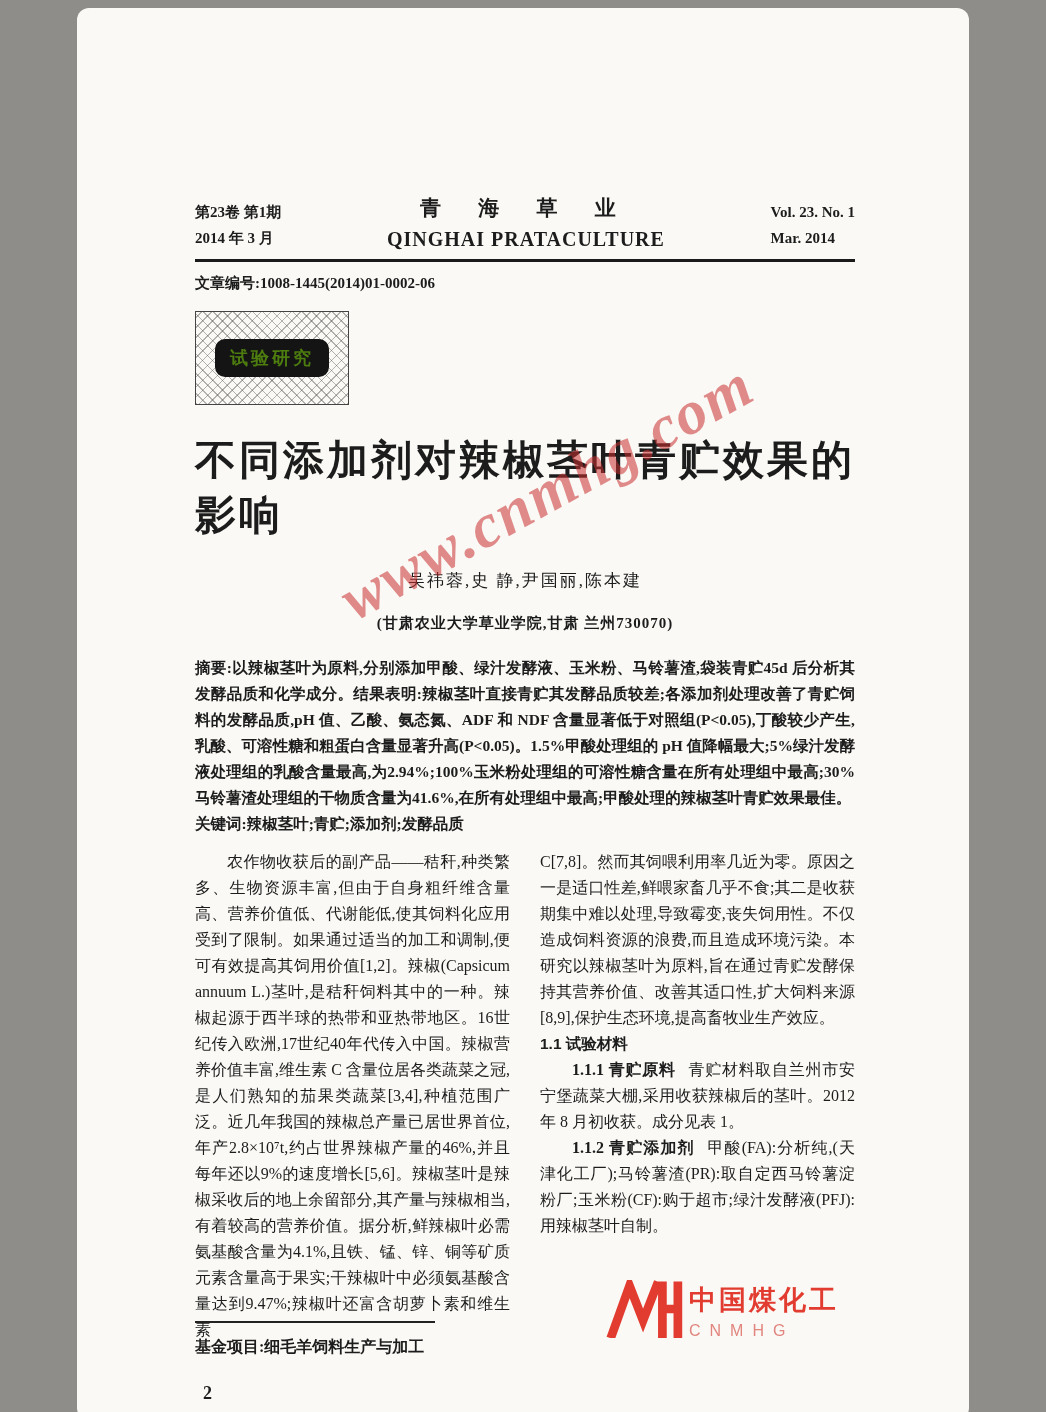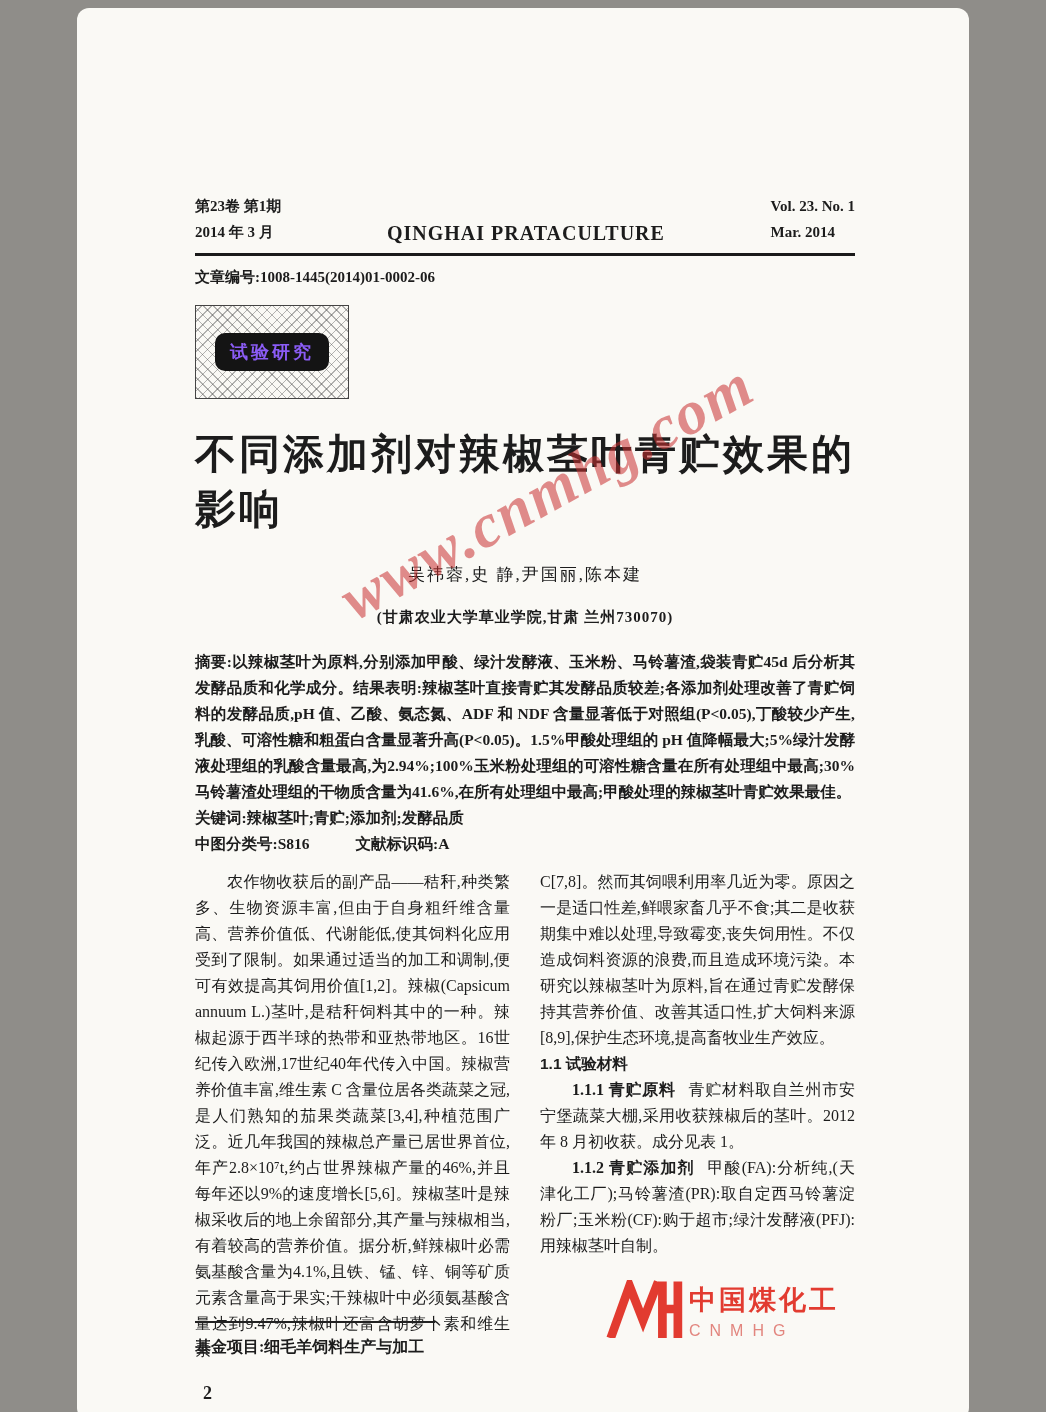--- a/index.html
+++ b/index.html
@@ -33,21 +33,21 @@
   .badge-box{
     margin-top:18px;
     width:152px;height:92px;
     border:1px solid #444;
     background:
       repeating-linear-gradient(45deg, rgba(70,70,70,.40) 0 1px, transparent 1px 7px),
       repeating-linear-gradient(-45deg, rgba(70,70,70,.40) 0 1px, transparent 1px 7px);
     display:flex;align-items:center;justify-content:center;
   }
   .badge-label{
-    background:#141414;color:#8b5cf6;
+    background:#141414;color:#4d7c0f;
     padding:7px 15px;border-radius:10px;
     font-size:18px;font-weight:bold;letter-spacing:3px;
     font-family:"Liberation Sans","DejaVu Sans",sans-serif;
   }
   
   .title{
     margin-top:28px;text-align:left;
     font-size:41px;font-weight:bold;letter-spacing:3px;
   }
   .authors{margin-top:26px;text-align:center;font-size:17px;letter-spacing:2px;}
@@ -114,20 +114,21 @@
 <div class="page">
 
   <div class="content">
 
     <div class="jheader">
       <div class="jh-left">
         <div>第23卷 第1期</div>
         <div>2014 年 3 月</div>
       </div>
       <div class="jh-center">
+        <div class="jh-cn">青 海 草 业</div>
         <div class="jh-en">QINGHAI PRATACULTURE</div>
       </div>
       <div class="jh-right">
         <div>Vol. 23. No. 1</div>
         <div>Mar. 2014</div>
       </div>
     </div>
 
     <div class="artnum">文章编号:1008-1445(2014)01-0002-06</div>
 
@@ -137,23 +138,20 @@
 
     <div class="title">不同添加剂对辣椒茎叶青贮效果的影响</div>
     <div class="authors">吴祎蓉,史 静,尹国丽,陈本建</div>
     <div class="affil">(甘肃农业大学草业学院,甘肃 兰州730070)</div>
 
     <div class="abstract">
       <b>摘要:</b><span>以辣椒茎叶为原料,分别添加甲酸、绿汁发酵液、玉米粉、马铃薯渣,袋装青贮45d 后分析其发酵品质和化学成分。结果表明:辣椒茎叶直接青贮其发酵品质较差;各添加剂处理改善了青贮饲料的发酵品质,pH 值、乙酸、氨态氮、ADF 和 NDF 含量显著低于对照组(P&lt;0.05),丁酸较少产生,乳酸、可溶性糖和粗蛋白含量显著升高(P&lt;0.05)。1.5%甲酸处理组的 pH 值降幅最大;5%绿汁发酵液处理组的乳酸含量最高,为2.94%;100%玉米粉处理组的可溶性糖含量在所有处理组中最高;30%马铃薯渣处理组的干物质含量为41.6%,在所有处理组中最高;甲酸处理的辣椒茎叶青贮效果最佳。</span>
     </div>
     <div class="kwline">
       <b>关键词:</b><span>辣椒茎叶;青贮;添加剂;发酵品质</span>
-    </div>
-    <div class="clcline">
-      <b>中图分类号:S816</b><span class="clc-gap"></span><b>文献标识码:A</b>
     </div>
 
     <div class="body-cols">
       <div class="col">
         <p class="indent">农作物收获后的副产品——秸秆,种类繁多、生物资源丰富,但由于自身粗纤维含量高、营养价值低、代谢能低,使其饲料化应用受到了限制。如果通过适当的加工和调制,便可有效提高其饲用价值[1,2]。辣椒(Capsicum annuum L.)茎叶,是秸秆饲料其中的一种。辣椒起源于西半球的热带和亚热带地区。16世纪传入欧洲,17世纪40年代传入中国。辣椒营养价值丰富,维生素 C 含量位居各类蔬菜之冠,是人们熟知的茄果类蔬菜[3,4],种植范围广泛。近几年我国的辣椒总产量已居世界首位,年产2.8×10⁷t,约占世界辣椒产量的46%,并且每年还以9%的速度增长[5,6]。辣椒茎叶是辣椒采收后的地上余留部分,其产量与辣椒相当,有着较高的营养价值。据分析,鲜辣椒叶必需氨基酸含量为4.1%,且铁、锰、锌、铜等矿质元素含量高于果实;干辣椒叶中必须氨基酸含量达到9.47%;辣椒叶还富含胡萝卜素和维生素</p>
       </div>
       <div class="col">
         <p>C[7,8]。然而其饲喂利用率几近为零。原因之一是适口性差,鲜喂家畜几乎不食;其二是收获期集中难以处理,导致霉变,丧失饲用性。不仅造成饲料资源的浪费,而且造成环境污染。本研究以辣椒茎叶为原料,旨在通过青贮发酵保持其营养价值、改善其适口性,扩大饲料来源[8,9],保护生态环境,提高畜牧业生产效应。</p>
         <p class="sec-h2">1.1  试验材料</p>
         <p class="indent">

